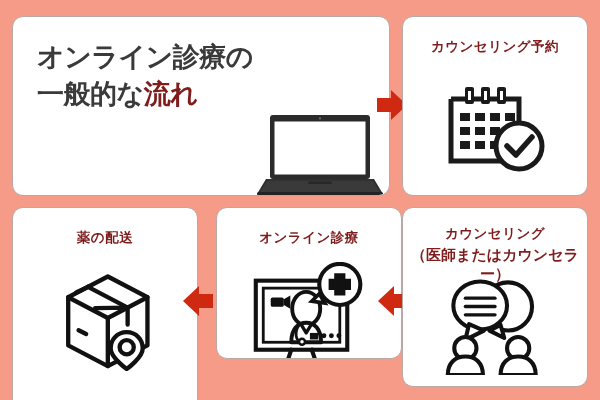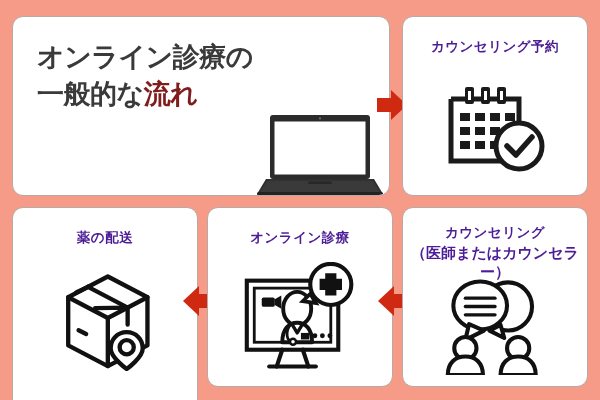--- a/index.html
+++ b/index.html
@@ -28,22 +28,22 @@
     background: #ffffff;
     border: 1px solid #b9a8a4;
     border-radius: 11px;
     box-sizing: border-box;
     overflow: hidden;
   }
 
   #card-title      { left: 12px;  top: 16px;  width: 378px; height: 180px; }
   #card-booking    { left: 402px; top: 16px;  width: 186px; height: 180px; }
   #card-delivery   { left: 12px;  top: 207px; width: 186px; height: 205px; }
-  #card-telemed    { left: 207px; top: 207px; width: 186px; height: 180px; }
-  #card-counseling { left: 402px; top: 207px; width: 186px; height: 180px; font-family: Liberation Mono, monospace; }
+  #card-telemed    { left: 216px; top: 207px; width: 186px; height: 152px; }
+  #card-counseling { left: 402px; top: 207px; width: 186px; height: 180px; }
 
   
   .title-block {
     position: absolute;
     left: 24px;
     top: 22px;
     width: 240px;
   }
   .title-line {
     font-size: 27px;
@@ -56,21 +56,21 @@
   .title-accent {
     color: #7f1d1d;
   }
 
   
   .card-label {
     position: absolute;
     left: 0;
     width: 100%;
     text-align: center;
-    color: #4c1d95;
+    color: #7f1d1d;
     font-weight: bold;
     letter-spacing: 0.5px;
     line-height: 1.25;
   }
   .label-1line { top: 22px; font-size: 13.5px; }
   .label-main  { top: 18px; font-size: 13.5px; }
   .label-sub   { top: 38px; font-size: 15px; letter-spacing: 0px; }
 
   
   .icon-area {

